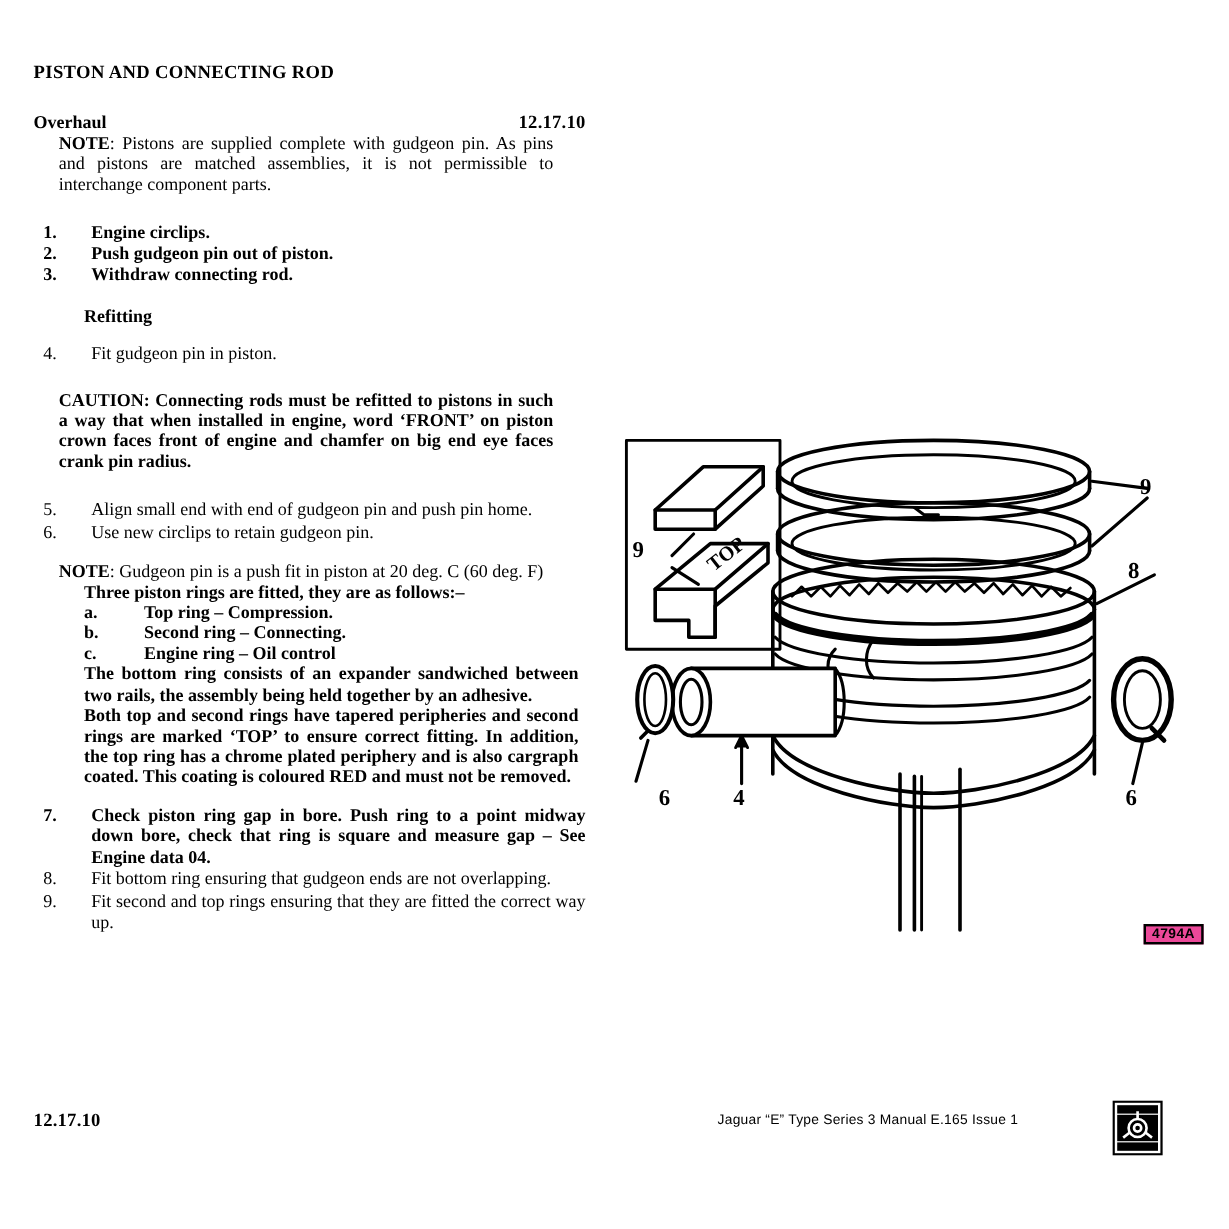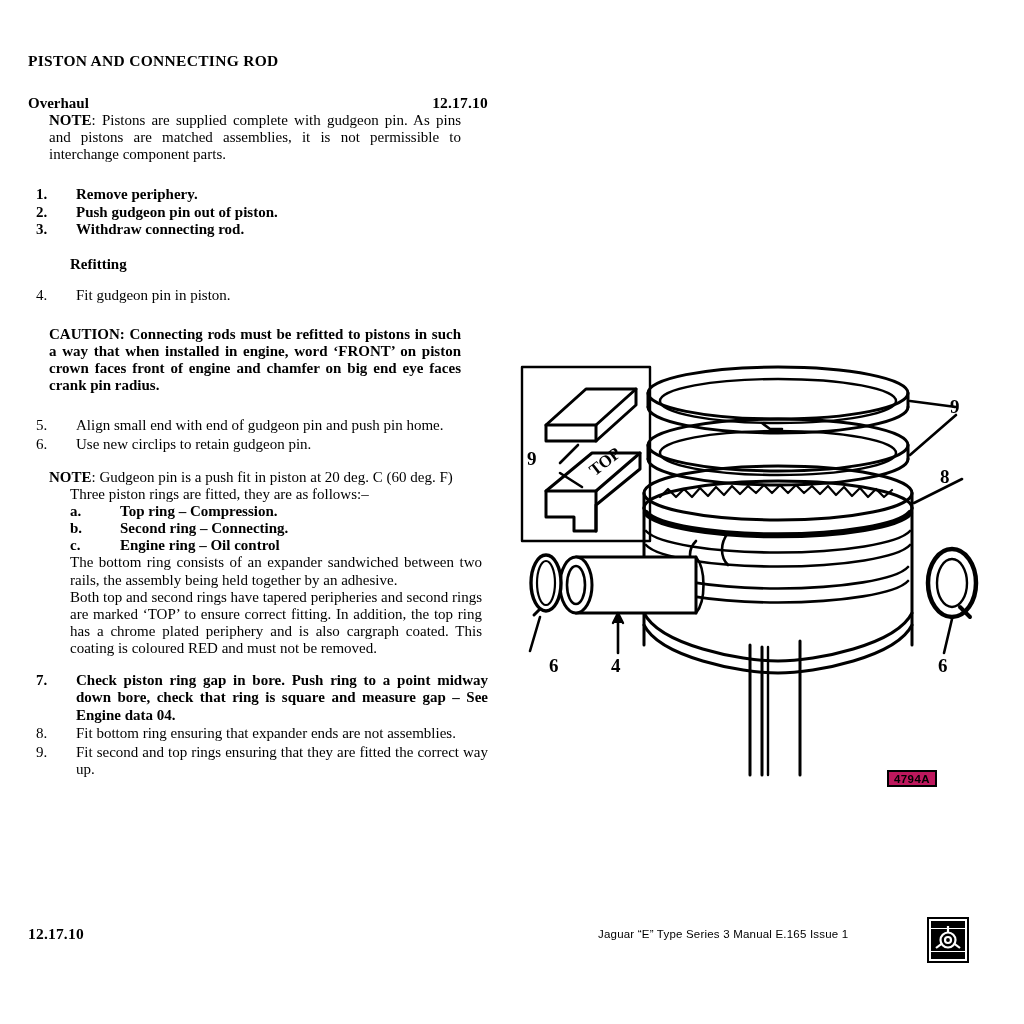--- a/index.html
+++ b/index.html
@@ -114,21 +114,21 @@
   .subitem .letter {
     position: absolute;
     left: 42px;
     top: 0;
   }
 
   .para {
     font-size: 15px;
     line-height: 1.14;
     text-align: justify;
-    font-weight: normal;
+    font-weight: bold;
     margin: 0;
   }
   .para-left { margin-left: 42px; width: 412px; }
 
   .gap-sm { height: 9px; }
   .gap-md { height: 15px; }
   .gap-lg { height: 20px; }
 
   
   .footer-opnum {
@@ -161,29 +161,29 @@
     position: absolute;
     left: 500px;
     top: 345px;
     width: 510px;
     height: 460px;
   }
   .figure svg { display: block; }
 
   .drawing-number {
     position: absolute;
-    left: 887px;
+    left: 953px;
     top: 770px;
     border: 2.5px solid #000;
     padding: 1px 5px 0 5px;
     font-family: "Liberation Sans", sans-serif;
     font-weight: bold;
     font-size: 11.5px;
     letter-spacing: 0.4px;
-    background: #be185d;
+    background: #ec4899;
   }
 
   .callout {
     position: absolute;
     font-family: "Liberation Serif", serif;
     font-weight: bold;
     font-size: 19px;
   }
 </style>
 </head>
@@ -202,21 +202,21 @@
 
     <div class="indent-block block">
       <span class="lead">NOTE</span><span class="note-body">: Pistons are supplied complete with gudgeon pin. As pins and pistons are matched assemblies, it is not permissible to interchange component parts.</span>
     </div>
 
     <div class="gap-sm"></div>
 
     <ul class="steps">
       <li class="step step-bold step-tight">
         <span class="num">1.</span>
-        <span>Remove periphery.</span>
+        <span>Engine circlips.</span>
       </li>
       <li class="step step-bold step-tight">
         <span class="num">2.</span>
         <span>Push gudgeon pin out of piston.</span>
       </li>
       <li class="step step-bold step-tight">
         <span class="num">3.</span>
         <span>Withdraw connecting rod.</span>
       </li>
     </ul>
@@ -277,21 +277,21 @@
 
     <div class="gap-md"></div>
 
     <ul class="steps">
       <li class="step step-bold step-just">
         <span class="num">7.</span>
         <span>Check piston ring gap in bore. Push ring to a point midway down bore, check that ring is square and measure gap – See Engine data 04.</span>
       </li>
       <li class="step step-just">
         <span class="num">8.</span>
-        <span>Fit bottom ring ensuring that expander ends are not assemblies.</span>
+        <span>Fit bottom ring ensuring that gudgeon ends are not overlapping.</span>
       </li>
       <li class="step step-just">
         <span class="num">9.</span>
         <span>Fit second and top rings ensuring that they are fitted the correct way up.</span>
       </li>
     </ul>
 
   </div>
 
   <div class="figure">

